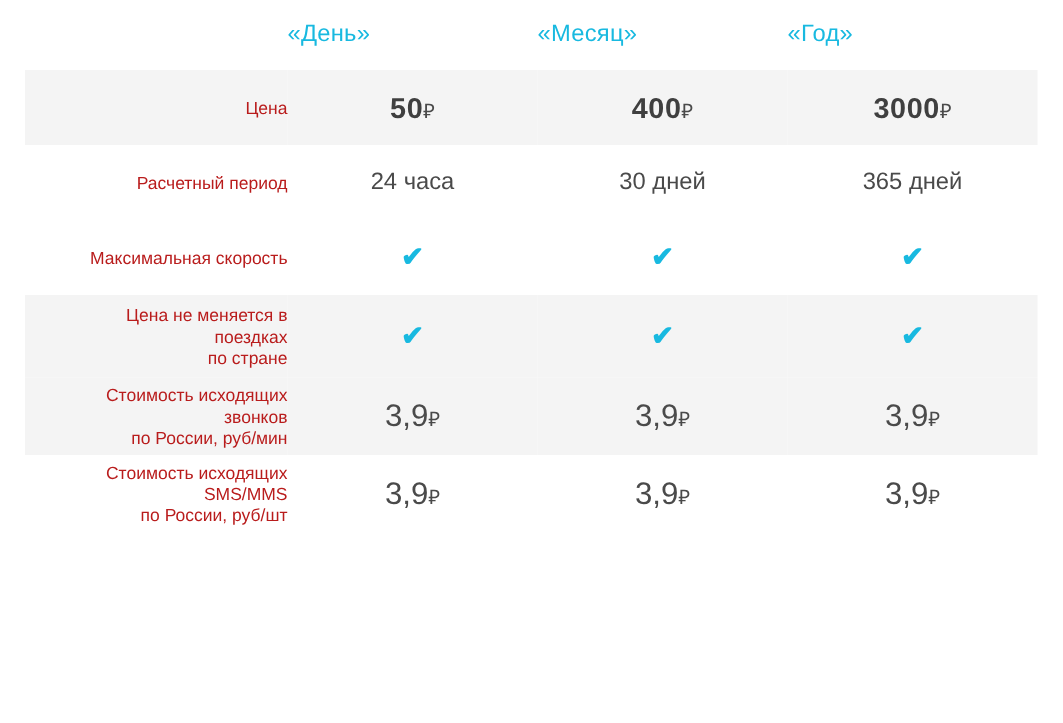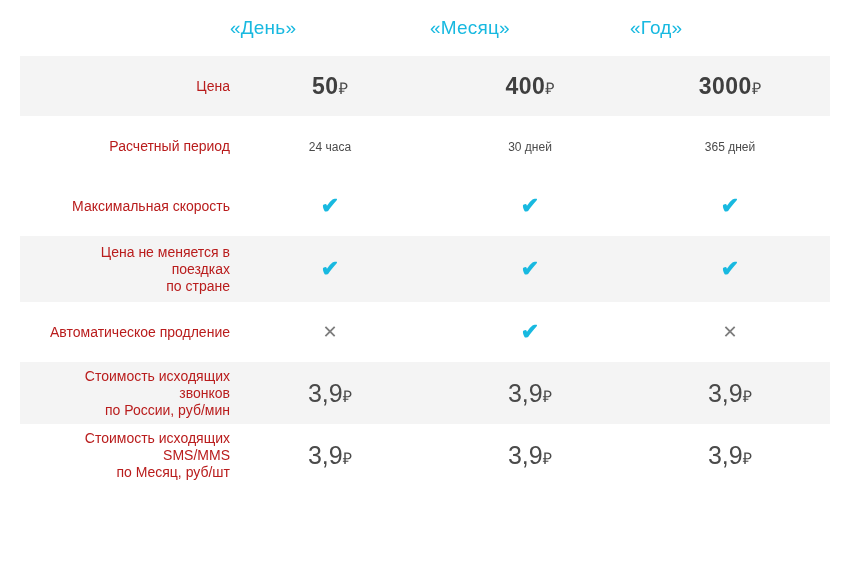--- a/index.html
+++ b/index.html
@@ -66,21 +66,21 @@
   tr.row-tall td { height: 66px; }
   tr.row-cost td { height: 62px; }
 
   .price {
     font-size: 23px;
     color: #3f3f3f;
     font-weight: bold;
     letter-spacing: 0.5px;
   }
   .period {
-    font-size: 12px;
+    font-size: 19px;
     color: #4a4a4a;
   }
   .cost {
     font-size: 25px;
     color: #4a4a4a;
   }
   .mark-yes {
     display: inline-block;
     color: #18b9e0;
     font-size: 22px;
@@ -176,53 +176,41 @@
           <span class="mark-yes">✔</span>
         </td>
         <td>
           <span class="mark-yes">✔</span>
         </td>
         <td>
           <span class="mark-yes">✔</span>
         </td>
       </tr>
 
-      <tr class="plain row-check">
-        <td class="feature">Автоматическое продление</td>
-        <td>
-          <span class="mark-no">✕</span>
-        </td>
-        <td>
-          <span class="mark-yes">✔</span>
-        </td>
-        <td>
-          <span class="mark-no">✕</span>
-        </td>
-      </tr>
 
       <tr class="shade row-cost">
         <td class="feature">
           <span class="cell-inner">Стоимость исходящих звонков</span>
           <span class="feature-line2">по России, руб/мин</span>
         </td>
         <td>
           <span class="cost">3,9</span><span class="cur">₽</span>
         </td>
         <td>
           <span class="cost">3,9</span><span class="cur">₽</span>
         </td>
         <td>
           <span class="cost">3,9</span><span class="cur">₽</span>
         </td>
       </tr>
 
       <tr class="plain row-cost">
         <td class="feature">
           <span class="cell-inner">Стоимость исходящих SMS/MMS</span>
-          <span class="feature-line2">по Месяц, руб/шт</span>
+          <span class="feature-line2">по России, руб/шт</span>
         </td>
         <td>
           <span class="cost">3,9</span><span class="cur">₽</span>
         </td>
         <td>
           <span class="cost">3,9</span><span class="cur">₽</span>
         </td>
         <td>
           <span class="cost">3,9</span><span class="cur">₽</span>
         </td>

